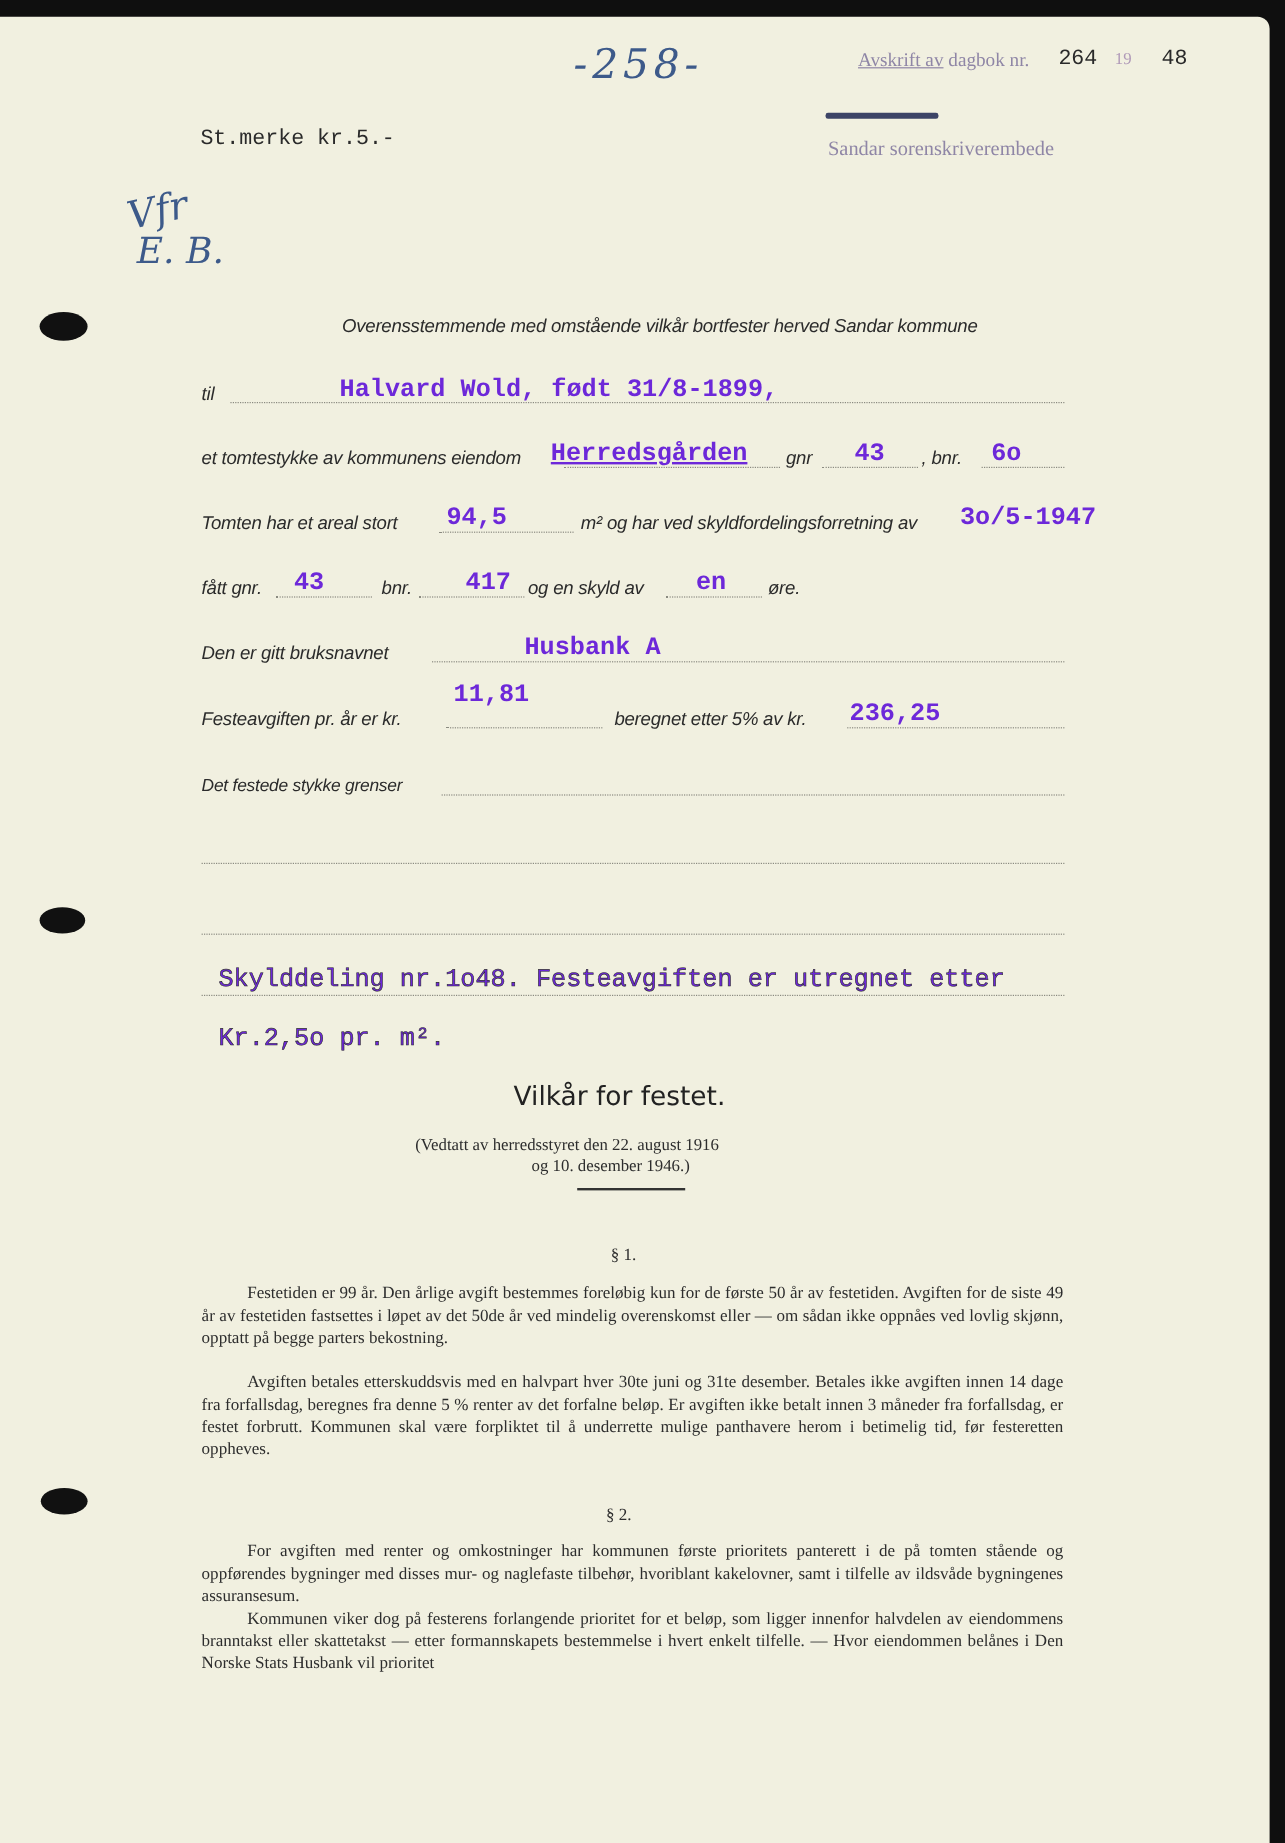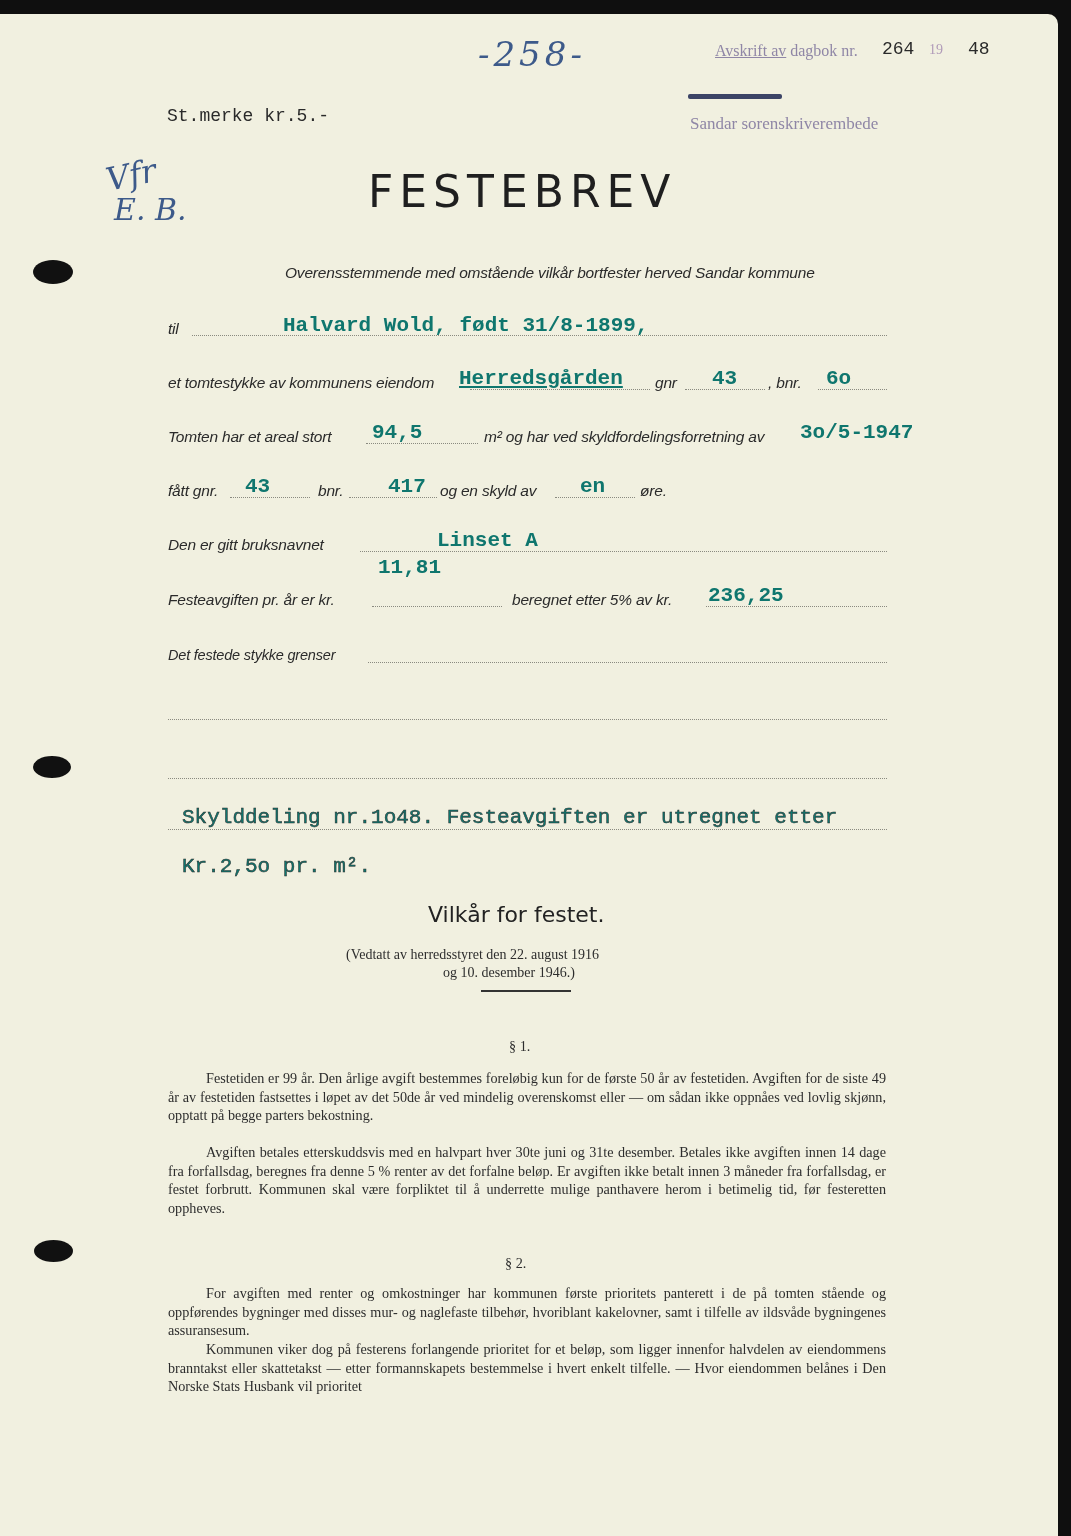--- a/index.html
+++ b/index.html
@@ -4,21 +4,21 @@
 <style>
   html, body { margin: 0; padding: 0; }
   body { width: 1071px; height: 1536px; background: #0f0f0f; position: relative; overflow: hidden; }
   .page {
     position: absolute; left: 0; top: 14px; width: 1058px; height: 1522px;
     background: #f1f0e0; border-top-right-radius: 10px;
   }
   .abs { position: absolute; white-space: nowrap; }
   .tw { font-family: "Liberation Mono", "DejaVu Sans Mono", monospace; color: #2a2a2a; }
   .it { font-family: "Liberation Sans", "DejaVu Sans", sans-serif; font-style: italic; color: #2b2b2b; font-size: 15.5px; letter-spacing: -0.2px; }
-  .fill { font-family: "Liberation Mono", "DejaVu Sans Mono", monospace; font-weight: bold; color: #0f766e; font-size: 21px; }
+  .fill { font-family: "Liberation Mono", "DejaVu Sans Mono", monospace; font-weight: bold; color: #6d28d9; font-size: 21px; }
   .dots { position: absolute; border-bottom: 1.5px dotted #8a8a80; height: 0; }
   .hand { font-family: "DejaVu Serif", serif; font-style: italic; color: #3d5a8a; }
   .stamp { font-family: "Liberation Serif", serif; color: #8f86a6; }
   .body-text { font-family: "Liberation Serif", "DejaVu Serif", serif; font-size: 14.2px; color: #2d2d2d; line-height: 18.5px; text-align: justify; }
   .hole { position: absolute; background: #111; border-radius: 50%; }
 </style>
 </head>
 <body>
 
 <div class="page">
@@ -37,21 +37,20 @@
   <div class="abs stamp" style="left:929px; top:28px; font-size:14px; color:#b09ab8;">19</div>
   <div class="abs tw" style="left:968px; top:25px; font-size:18px;">48</div>
   <div class="abs" style="left:688px; top:80px; width:94px; height:5px; background:#3c4466; border-radius:2px;"></div>
   <div class="abs stamp" style="left:690px; top:100px; font-size:17px;">Sandar sorenskriverembede</div>
 
   <div class="abs tw" style="left:167px; top:92px; font-size:18px;">St.merke kr.5.-</div>
 
   <div class="abs hand" style="left:106px; top:142px; font-size:32px; transform:rotate(-12deg);">Vfr</div>
   <div class="abs hand" style="left:114px; top:178px; font-size:30px;">E. B.</div>
 
-  <div class="abs" style="left:368px; top:152px; font-family:'DejaVu Sans', sans-serif; font-size:44px; letter-spacing:6px; color:#1f1f1f;">FESTEBREV</div>
 
   <div class="abs it" style="left:285px; top:250px;">Overensstemmende med omstående vilkår bortfester herved Sandar kommune</div>
 
   <div class="abs it" style="left:168px; top:306px;">til</div>
   <div class="dots" style="left:192px; top:321px; width:695px;"></div>
   <div class="abs fill" style="left:283px; top:300px;">Halvard Wold, født 31/8-1899,</div>
 
   <div class="abs it" style="left:168px; top:360px;">et tomtestykke av kommunens eiendom</div>
   <div class="dots" style="left:470px; top:375px; width:180px;"></div>
   <div class="abs fill" style="left:459px; top:353px;text-decoration:underline;">Herredsgården</div>
@@ -74,25 +73,25 @@
   <div class="abs it" style="left:318px; top:468px;">bnr.</div>
   <div class="abs fill" style="left:349px; top:461px;margin-left:39px;">417</div>
   <div class="dots" style="left:349px; top:483px; width:88px;"></div>
   <div class="abs it" style="left:440px; top:468px;">og en skyld av</div>
   <div class="dots" style="left:555px; top:483px; width:80px;"></div>
   <div class="abs fill" style="left:580px; top:461px;">en</div>
   <div class="abs it" style="left:640px; top:468px;">øre.</div>
 
   <div class="abs it" style="left:168px; top:522px;">Den er gitt bruksnavnet</div>
   <div class="dots" style="left:360px; top:537px; width:527px;"></div>
-  <div class="abs fill" style="left:437px; top:515px;">Linset A</div>
+  <div class="abs fill" style="left:437px; top:515px;">Husbank A</div>
 
   <div class="abs it" style="left:168px; top:577px;">Festeavgiften pr. år er kr.</div>
   <div class="dots" style="left:372px; top:592px; width:130px;"></div>
-  <div class="abs fill" style="left:378px; top:542px;text-align:right;">11,81</div>
+  <div class="abs fill" style="left:378px; top:554px;text-align:right;">11,81</div>
   <div class="abs it" style="left:512px; top:577px;">beregnet etter 5% av kr.</div>
   <div class="dots" style="left:706px; top:592px; width:181px;"></div>
   <div class="abs fill" style="left:708px; top:570px;">236,25</div>
 
   <div class="abs it" style="left:168px; top:633px; font-size:14.5px;">Det festede stykke grenser</div>
   <div class="dots" style="left:368px; top:648px; width:519px;"></div>
   <div class="dots" style="left:168px; top:705px; width:719px;"></div>
   <div class="dots" style="left:168px; top:764px; width:719px;"></div>
 
   <div class="abs fill" style="left:182px; top:792px; font-weight:normal; -webkit-text-stroke:0.5px #2c2c2c;">Skylddeling nr.1o48. Festeavgiften er utregnet etter</div>

